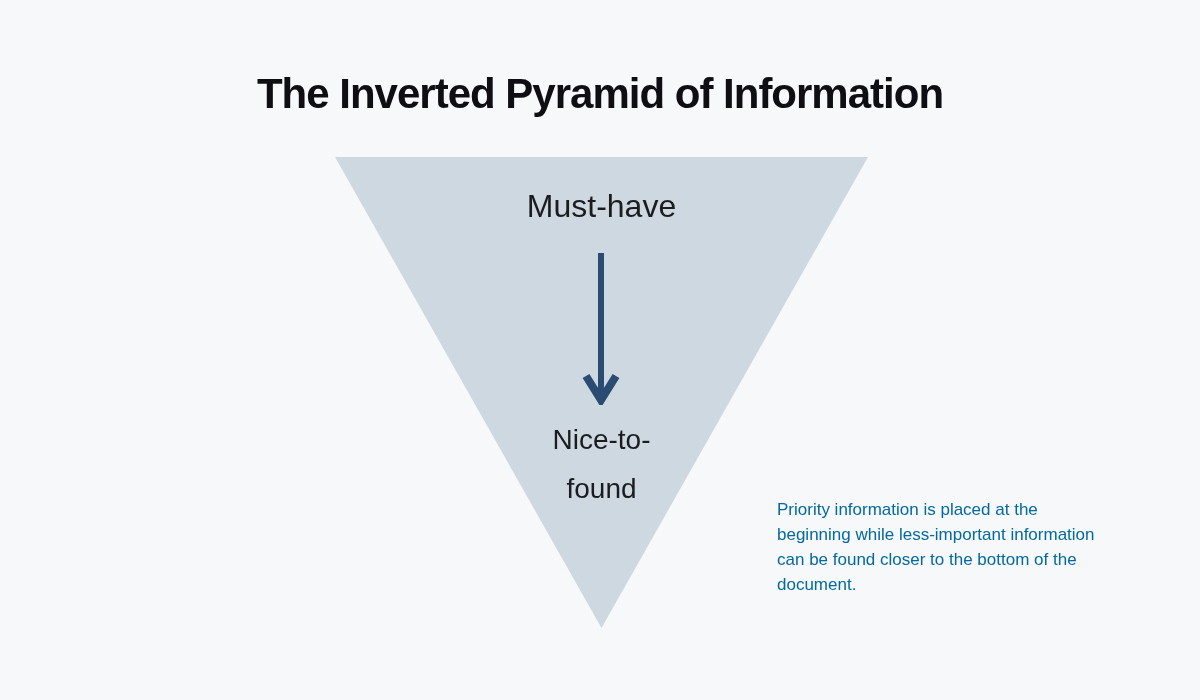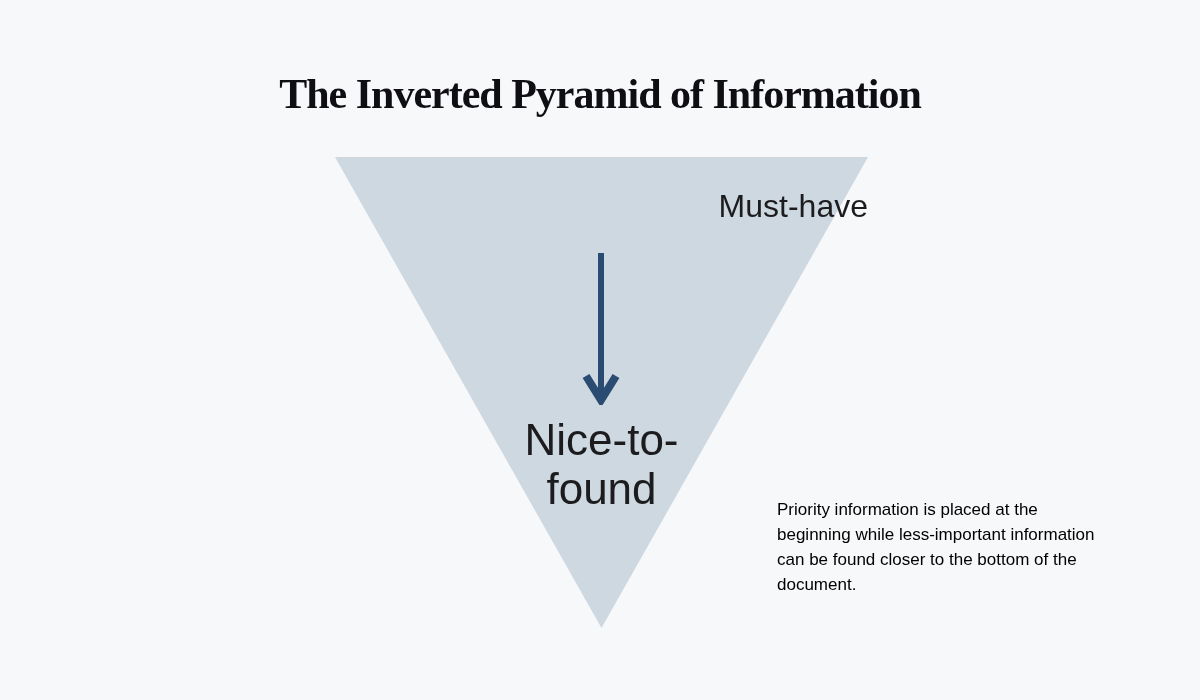--- a/index.html
+++ b/index.html
@@ -22,21 +22,21 @@
     position: absolute;
     top: 70px;
     left: 0;
     width: 1200px;
     margin: 0;
     text-align: center;
     font-size: 42px;
     font-weight: bold;
     letter-spacing: -1px;
     color: #0e0e13;
-    font-family: Liberation Serif, serif;
+    font-family: Liberation Sans, sans-serif;
   }
   .pyramid-area {
     position: absolute;
     left: 335px;
     top: 157px;
     width: 533px;
     height: 471px;
   }
   .triangle-svg {
     position: absolute;
@@ -44,52 +44,52 @@
     top: 0;
     width: 533px;
     height: 471px;
     display: block;
   }
   .top-label {
     position: absolute;
     left: 0;
     top: 28px;
     width: 533px;
-    text-align: right;
+    text-align: center;
     font-size: 32px;
     line-height: 42px;
     color: #1c1c1f;
   }
   .arrow-svg {
     position: absolute;
     left: 246px;
     top: 93px;
     width: 40px;
     height: 155px;
     display: block;
   }
   .bottom-label {
     position: absolute;
     left: 0;
     top: 258px;
     width: 533px;
     text-align: center;
-    font-size: 44px;
+    font-size: 28px;
     line-height: 49px;
     color: #1c1c1f;
   }
   .annotation {
     position: absolute;
     left: 777px;
     top: 497px;
     width: 335px;
     margin: 0;
     font-size: 17px;
     line-height: 25px;
-    color: #000000;
+    color: #0369a1;
   }
 </style>
 </head>
 <body style="background: rgb(247, 248, 250);">
 
 <div class="canvas">
 
   <h1 class="title">The Inverted Pyramid of Information</h1>
 
   <div class="pyramid-area">

